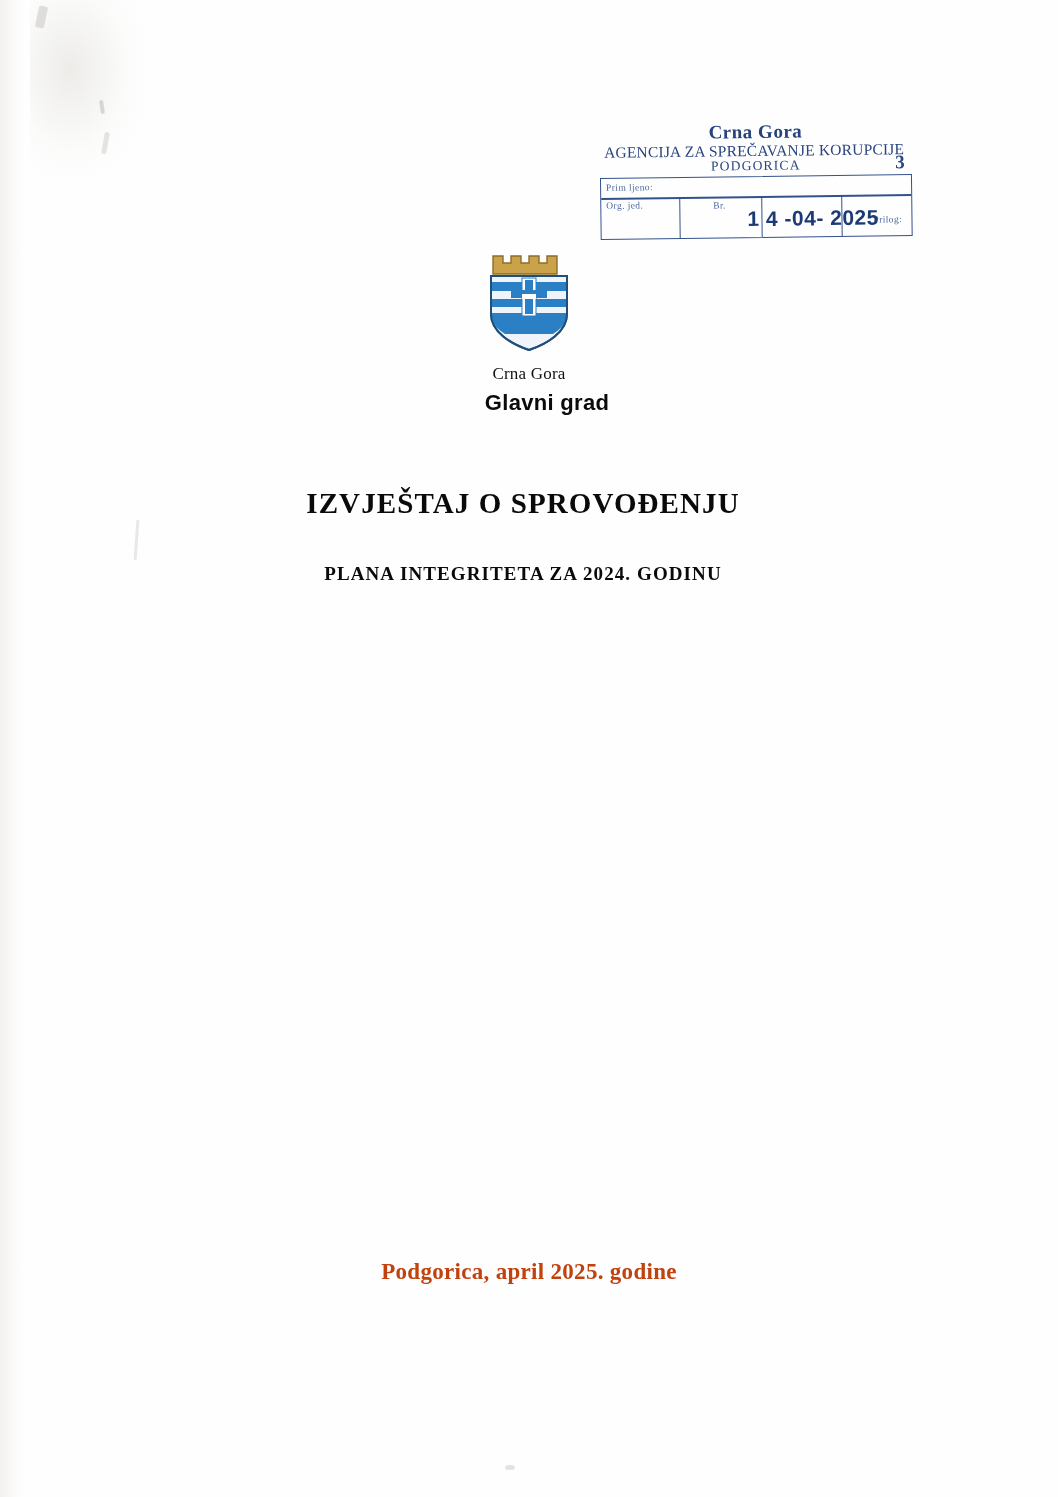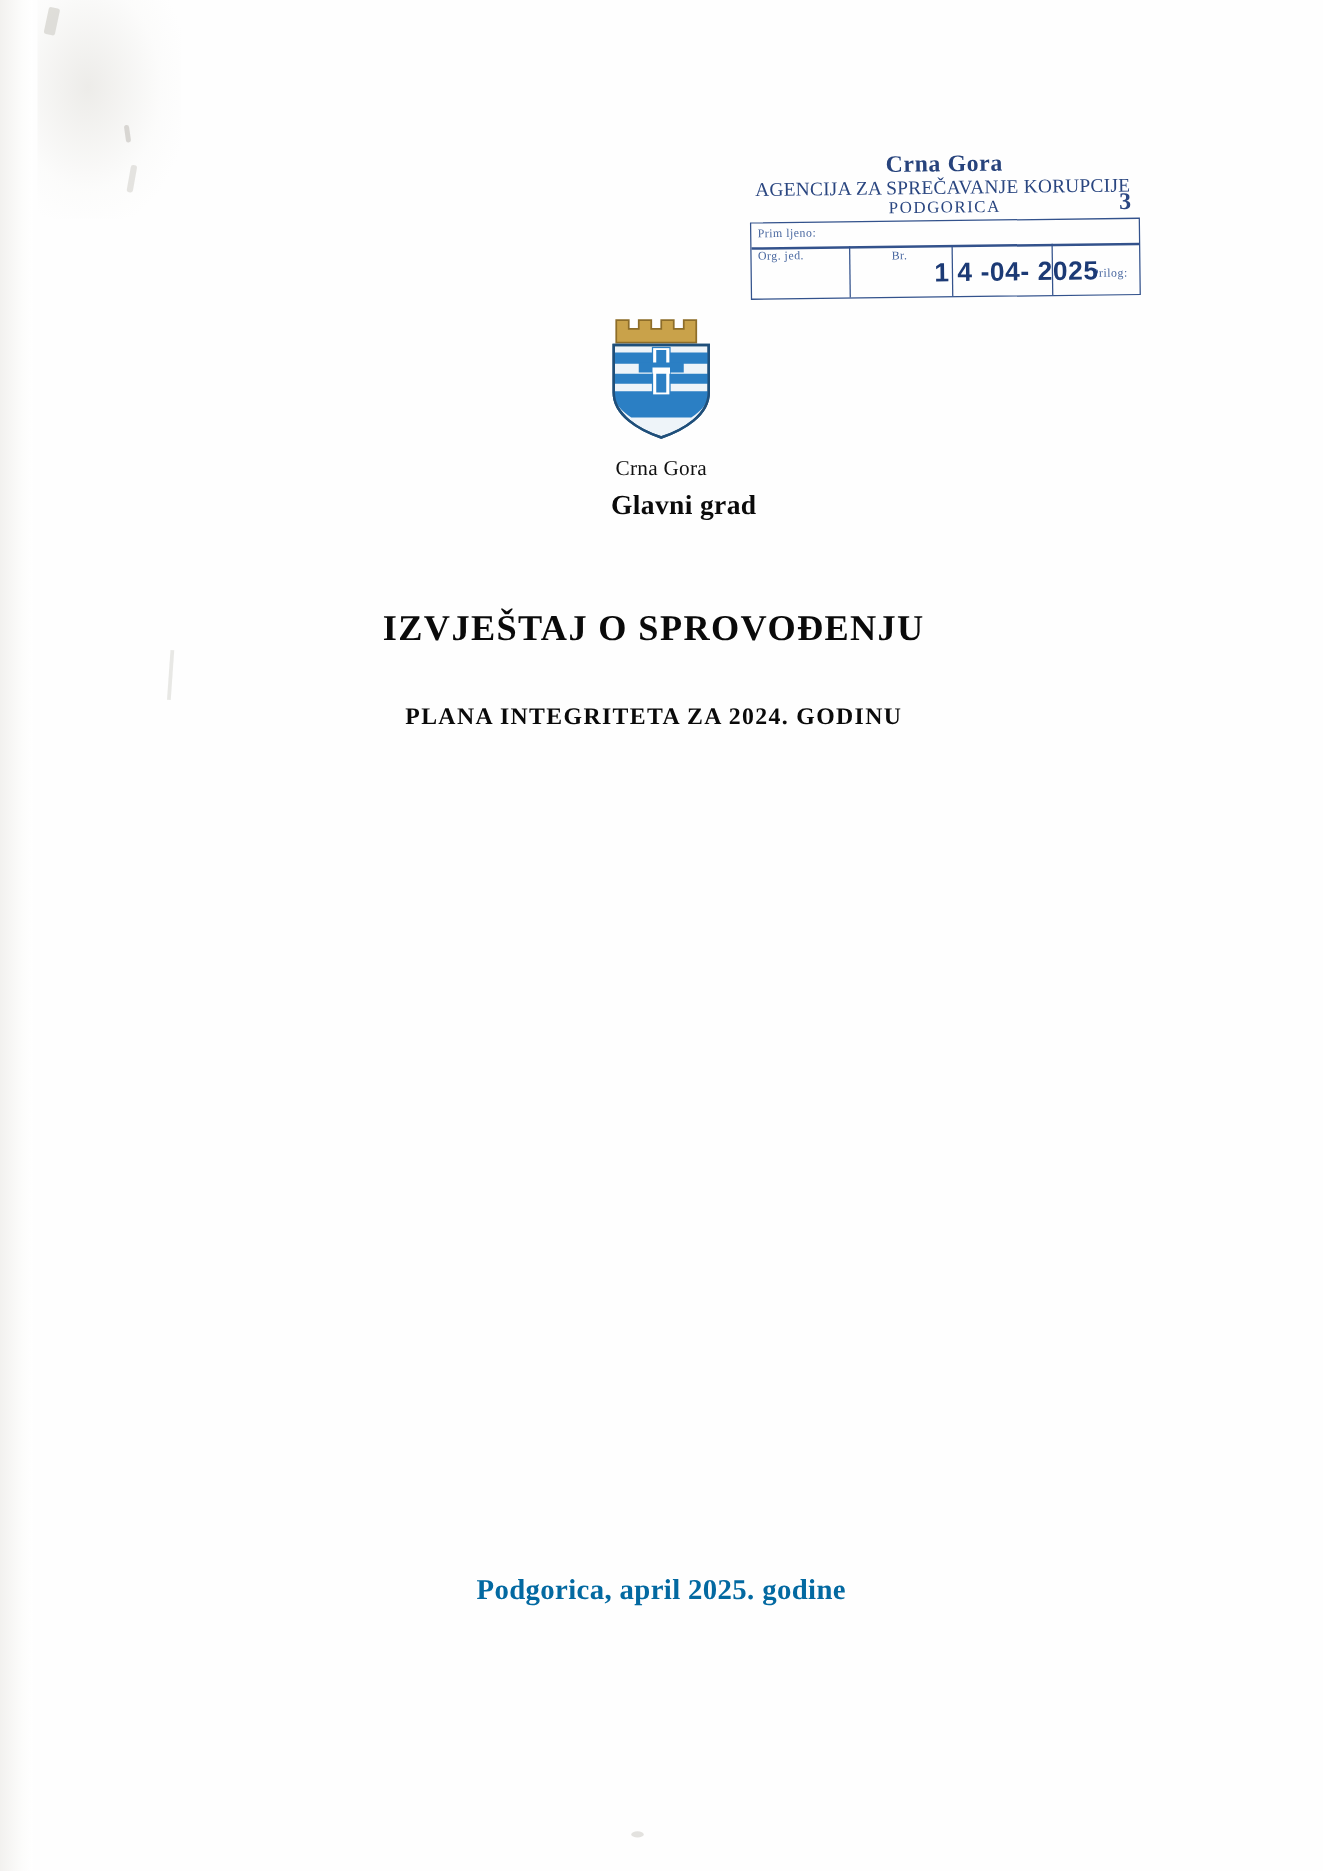--- a/index.html
+++ b/index.html
@@ -193,21 +193,21 @@
     margin-top: 4px;
     font-size: 17px;
     font-family: "Liberation Serif", serif;
     color: #111;
     letter-spacing: .2px;
   }
   .crest-caption-2 {
     margin-top: 6px;
     font-size: 22px;
     font-weight: bold;
-    font-family: Liberation Serif, serif;
+    font-family: Liberation Sans, sans-serif;
     color: #0b0b0b;
     letter-spacing: .3px;
     margin-left: 36px;
   }
 
   
   .title-block {
     position: absolute;
     left: 0;
     right: 12px;
@@ -233,21 +233,21 @@
     position: absolute;
     left: 0;
     right: 0;
     top: 1259px;
     text-align: center;
   }
   .footer-text {
     font-size: 23px;
     font-weight: bold;
     letter-spacing: .3px;
-    color: #0369a1;
+    color: #c2410c;
   }
 </style>
 </head>
 <body>
 
 <div class="page">
 
   <div class="scan-edge"></div>
   <div class="scan-smudge"></div>
   <div class="scan-mark-1"></div>

